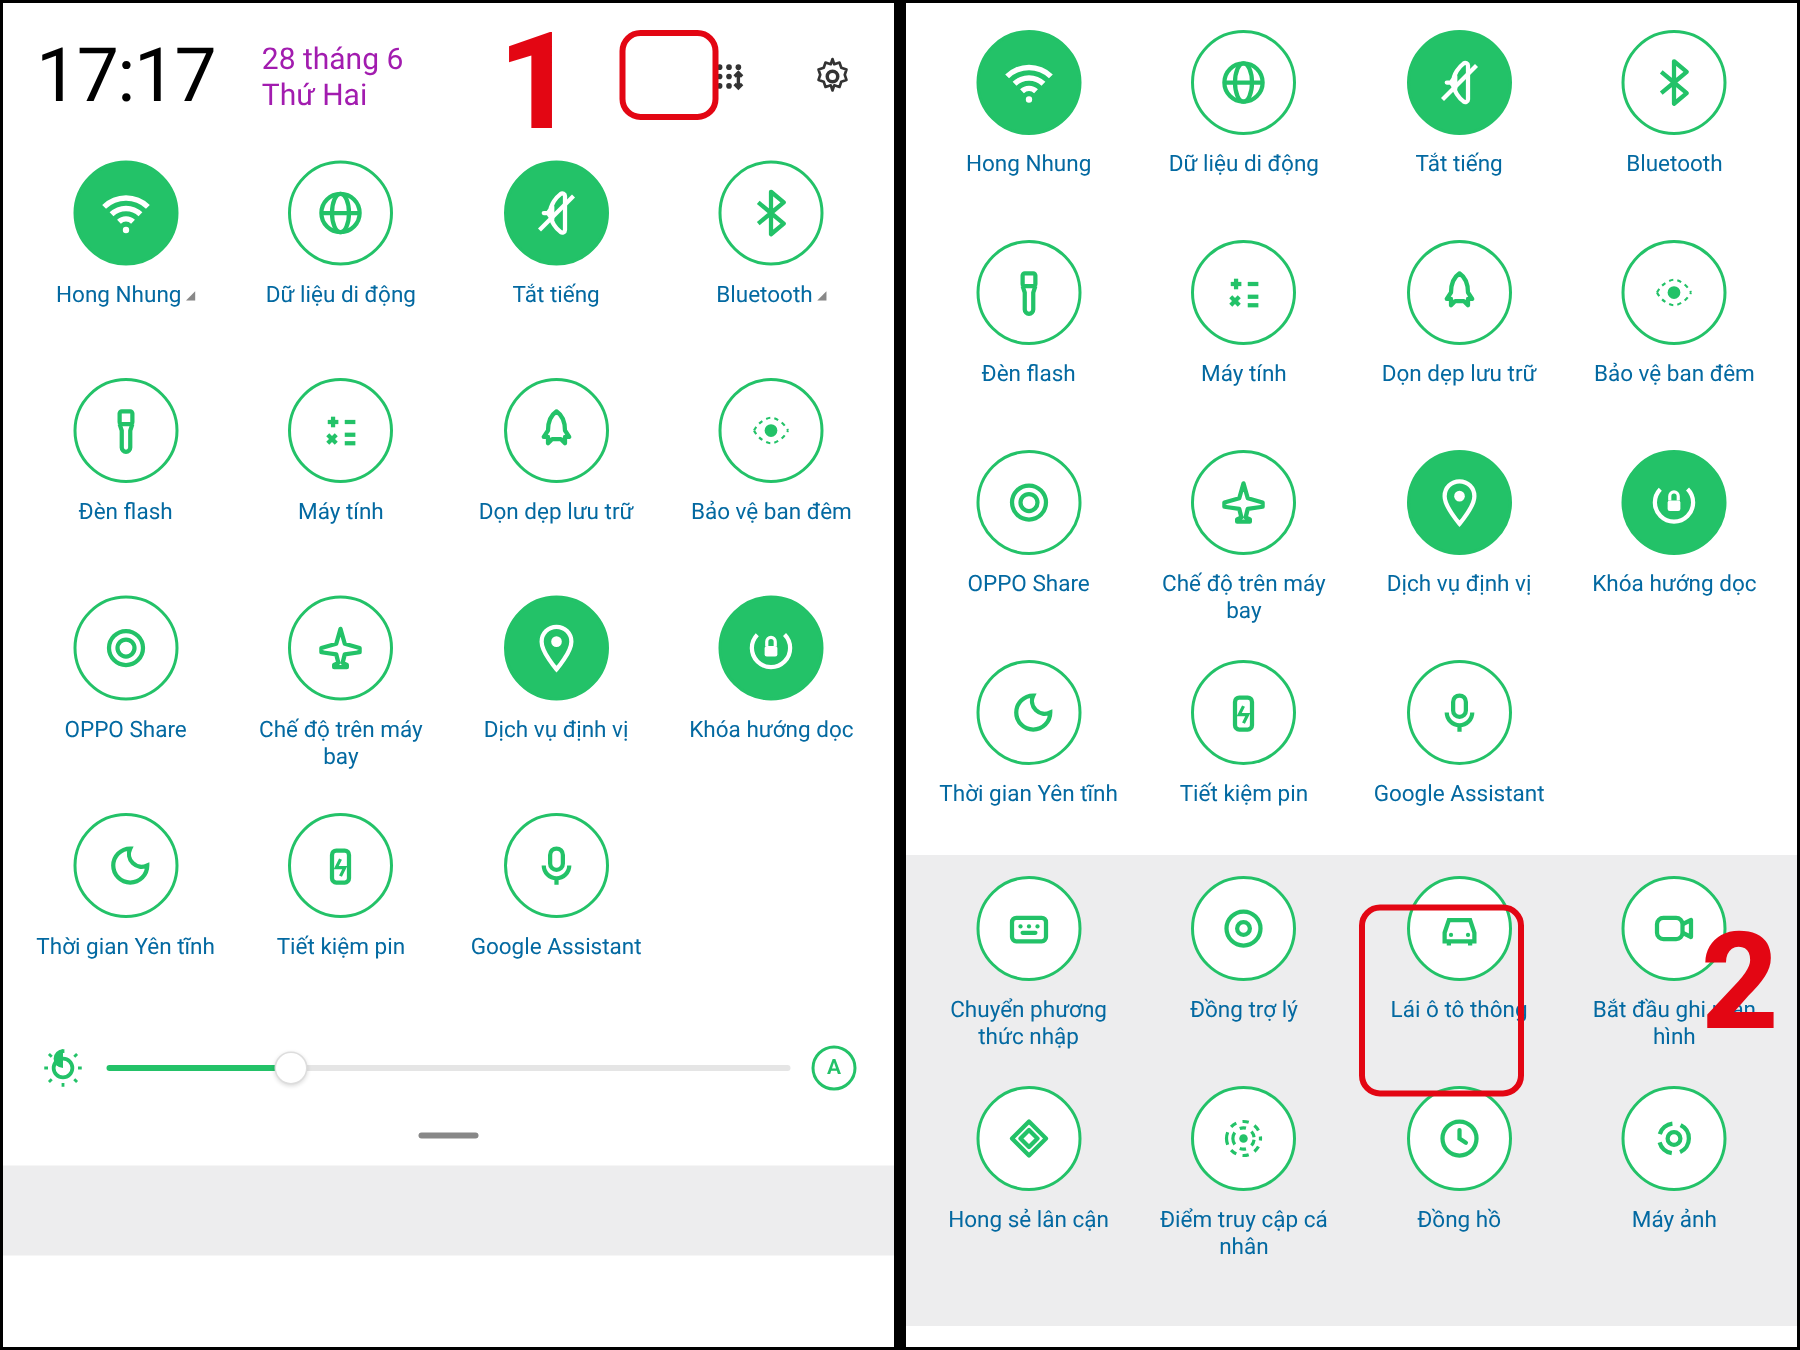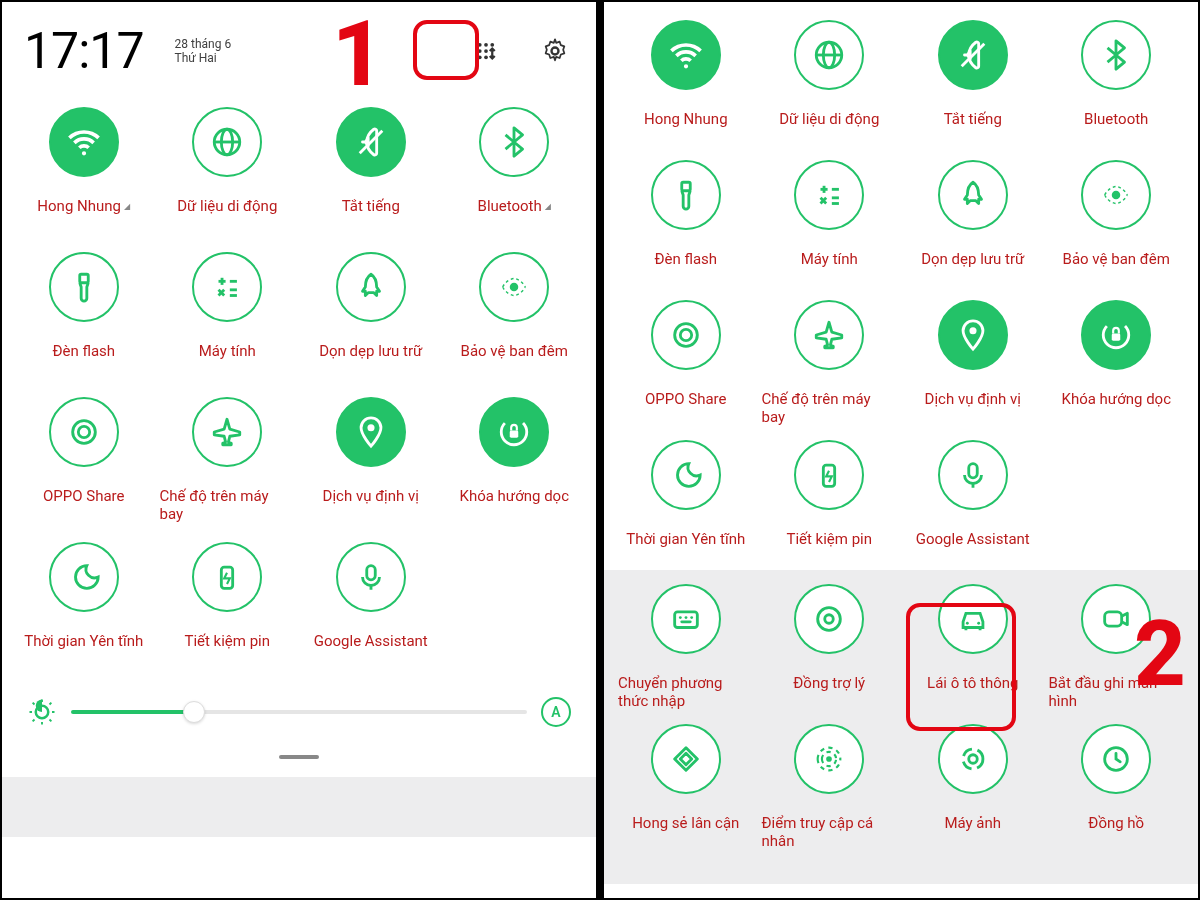--- a/index.html
+++ b/index.html
@@ -29,22 +29,22 @@
     padding: 20px 22px 15px 22px;
     gap: 31px;
   }
   .clock {
     font-size: 50px;
     font-weight: 400;
     letter-spacing: -1px;
     color: #000;
   }
   .date-block {
-    font-size: 12px;
-    color: #404040;
+    font-size: 20px;
+    color: #a21caf;
     line-height: 1.2;
   }
   .header-spacer { flex: 1; }
   .hdr-icon {
     width: 38px;
     height: 38px;
     display: flex;
     align-items: center;
     justify-content: center;
     color: #333;
@@ -93,24 +93,24 @@
     justify-content: center;
     color: #23c268;
     background: #fff;
   }
   .circle.active {
     background: #23c268;
     color: #fff;
     border-color: #23c268;
   }
   .toggle-label {
-    margin-top: 20px;
+    margin-top: 10px;
     font-size: 15px;
-    color: #b91c1c;
-    text-align: left;
+    color: #0369a1;
+    text-align: center;
     line-height: 1.2;
     padding: 0 4px;
   }
   .toggle-label.arrow::after {
     content: "◢";
     font-size: 8px;
     color: #888;
     margin-left: 3px;
     position: relative;
     top: -2px;
@@ -659,31 +659,31 @@
           <div class="circle">
             <svg width="34" height="34" viewBox="0 0 24 24">
               <use href="#i-hotspot"></use>
             </svg>
           </div>
           <div class="toggle-label">Điểm truy cập cá nhân</div>
         </div>
         <div class="toggle">
           <div class="circle">
             <svg width="34" height="34" viewBox="0 0 24 24">
+              <use href="#i-clock"></use>
+            </svg>
+          </div>
+          <div class="toggle-label">Đồng hồ</div>
+        </div>
+        <div class="toggle">
+          <div class="circle">
+            <svg width="34" height="34" viewBox="0 0 24 24">
               <use href="#i-camera"></use>
             </svg>
           </div>
           <div class="toggle-label">Máy ảnh</div>
-        </div>
-        <div class="toggle">
-          <div class="circle">
-            <svg width="34" height="34" viewBox="0 0 24 24">
-              <use href="#i-clock"></use>
-            </svg>
-          </div>
-          <div class="toggle-label">Đồng hồ</div>
         </div>
       </div>
   </div>
 
   <div class="red-box-2"></div>
   <div class="num-2">2</div>
 </div>
 
 </body></html>

